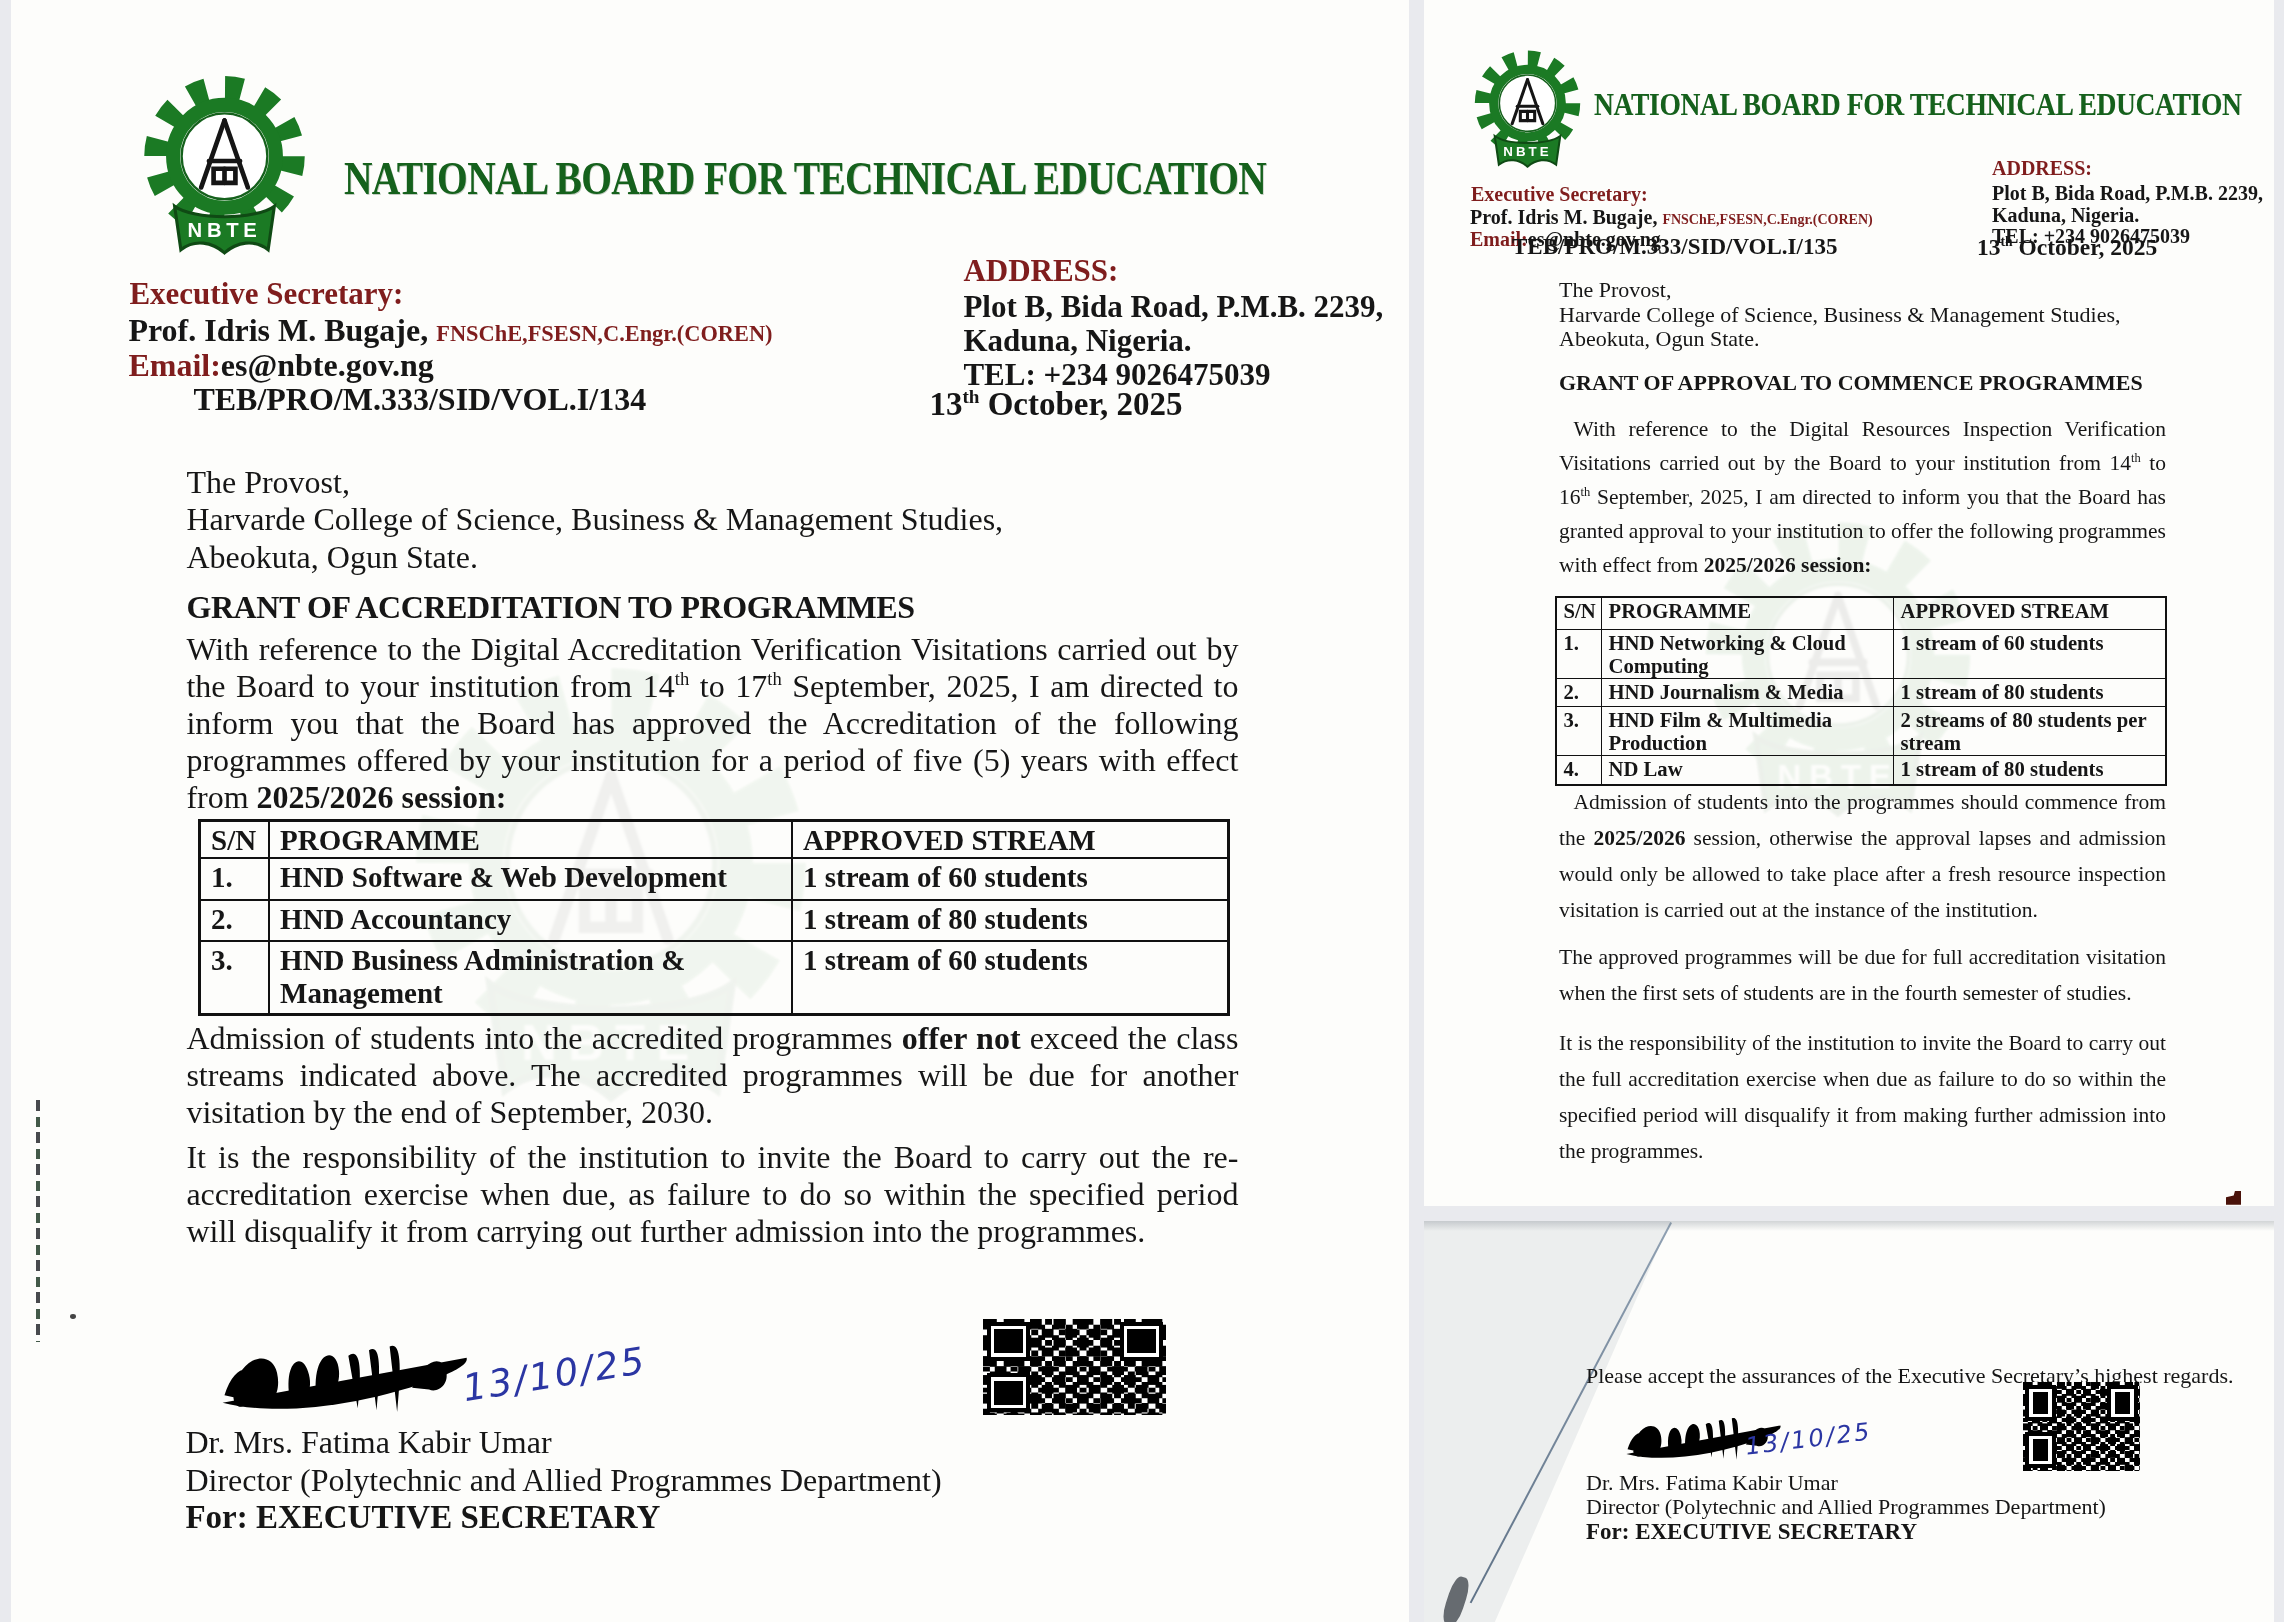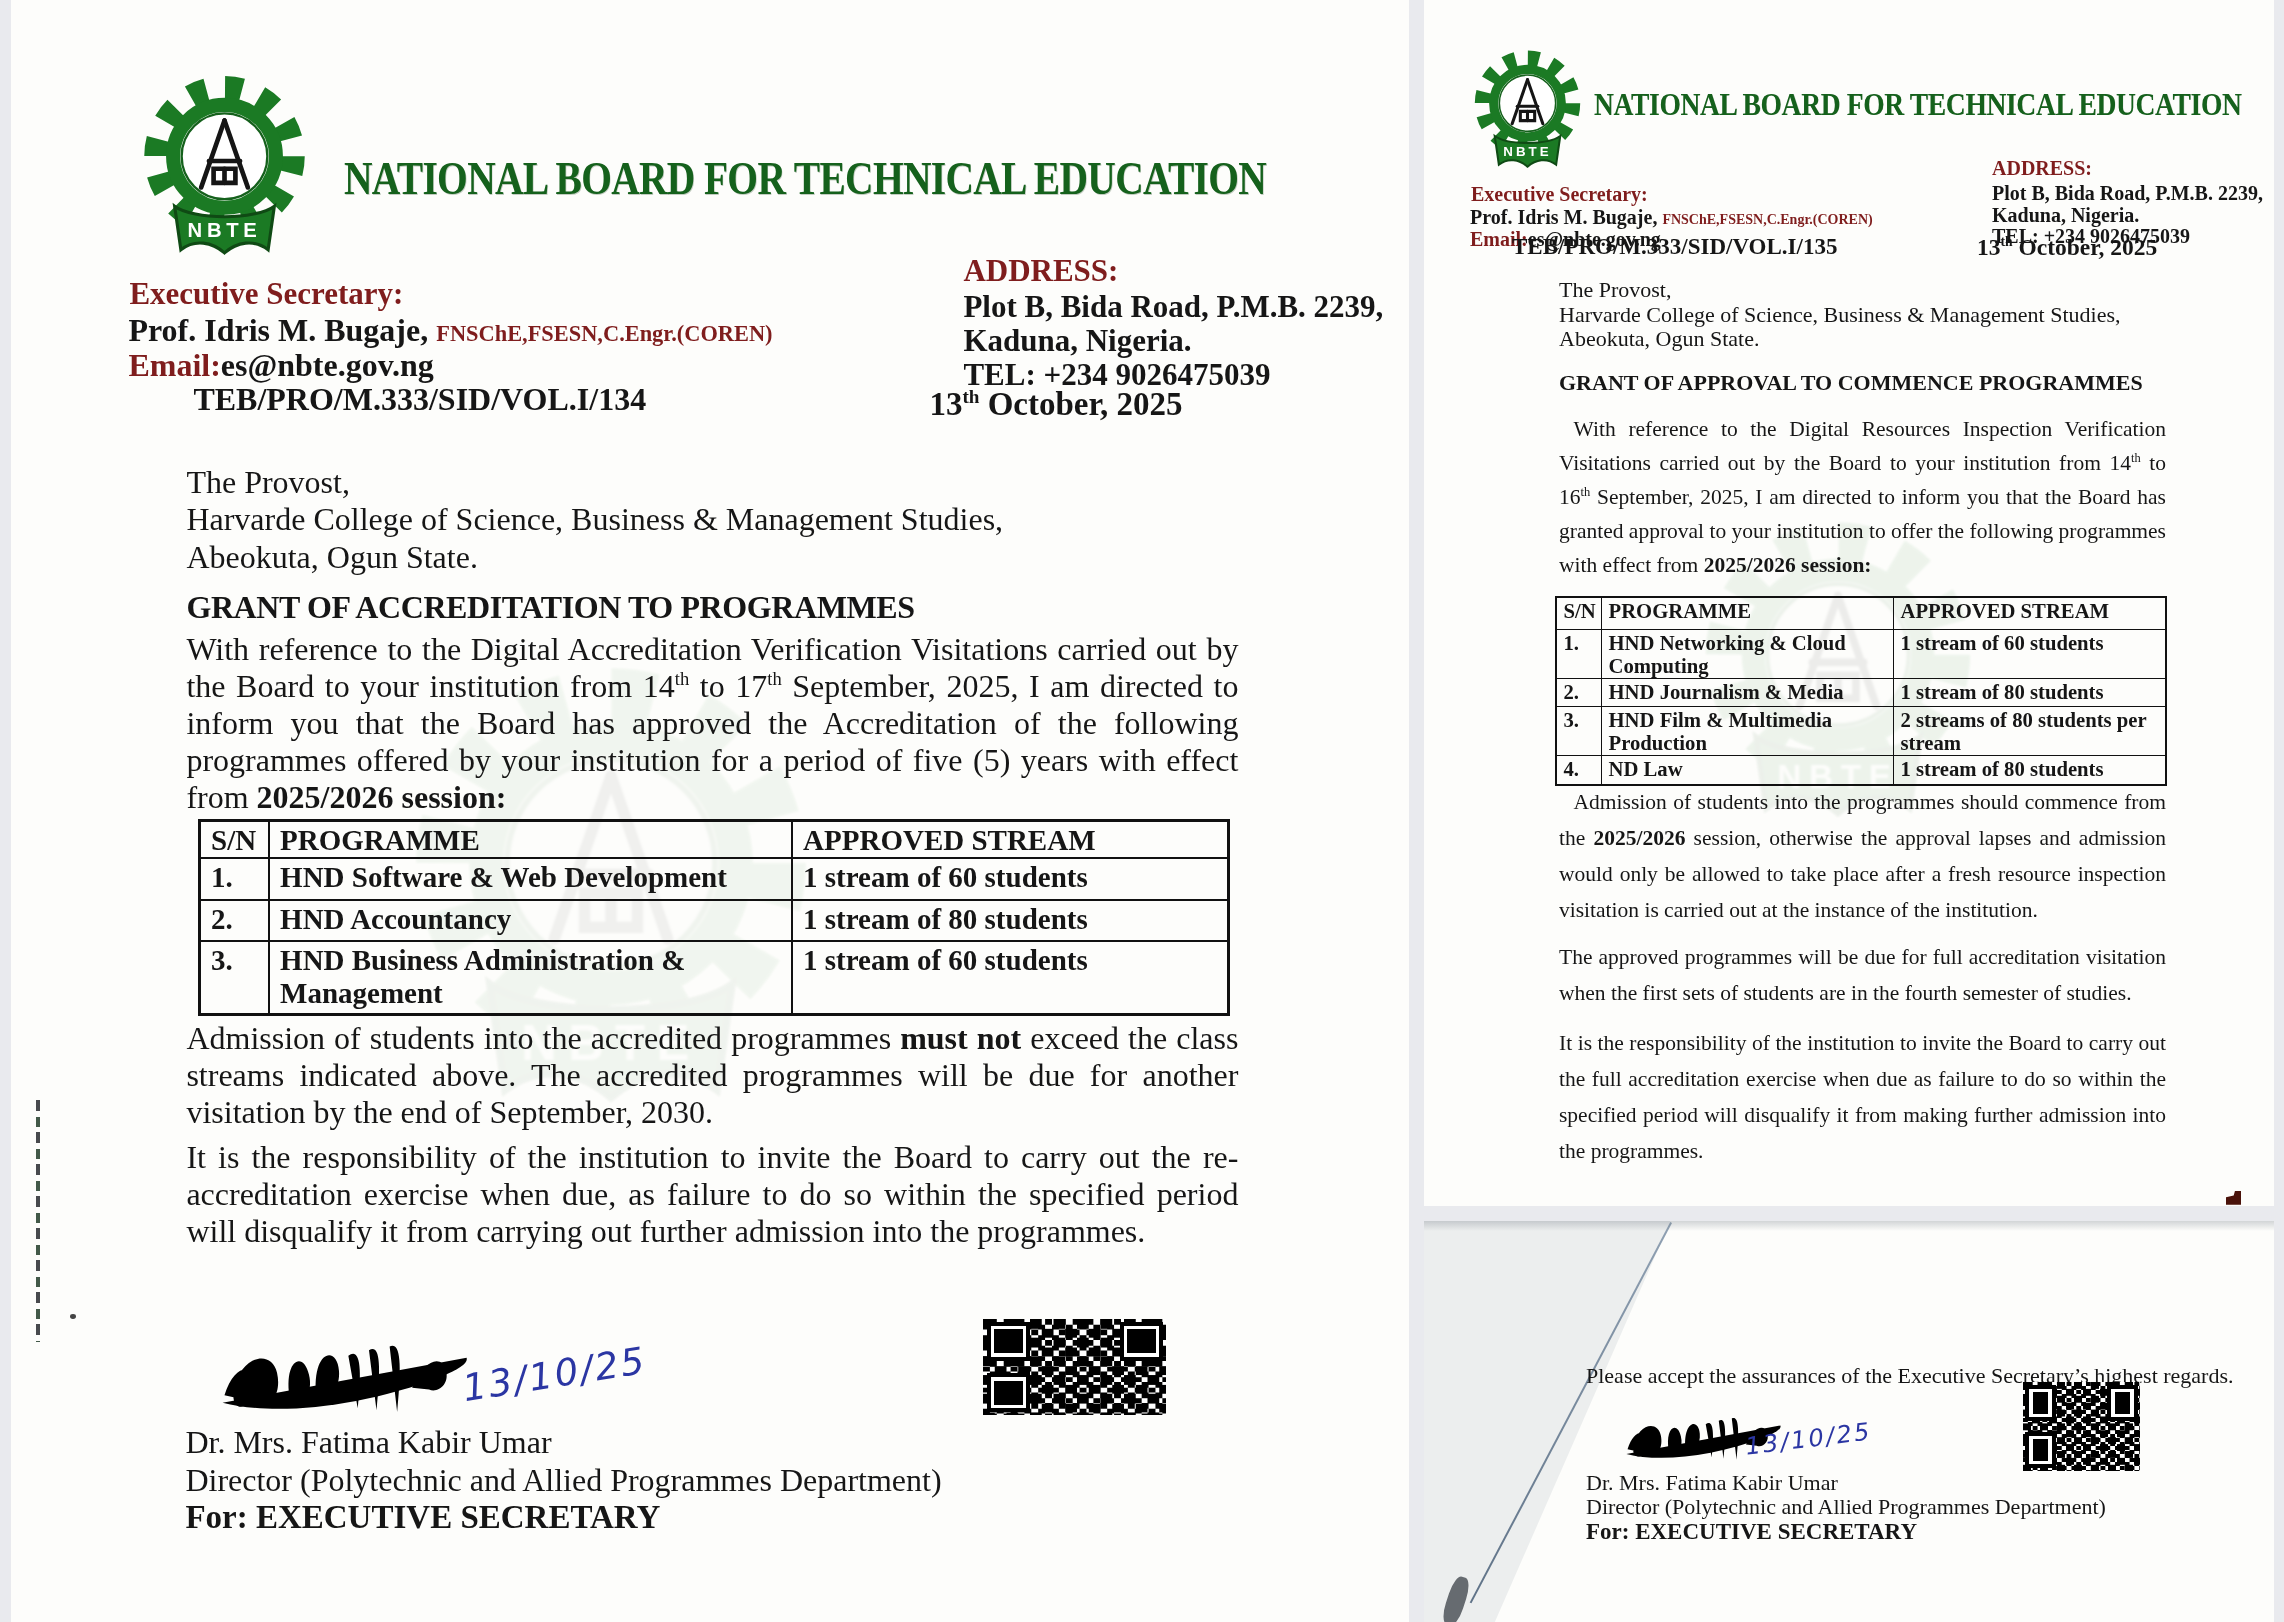--- a/index.html
+++ b/index.html
@@ -151,21 +151,21 @@
       <div class="cell">HND Software &amp; Web Development</div>
       <div class="cell last">1 stream of 60 students</div>
       <div class="cell">2.</div>
       <div class="cell">HND Accountancy</div>
       <div class="cell last">1 stream of 80 students</div>
       <div class="cell bot">3.</div>
       <div class="cell bot">HND Business Administration &amp; Management</div>
       <div class="cell last bot">1 stream of 60 students</div>
     </div>
 
-    <div class="abs l1-body just" style="left:175px;top:1020px;width:1052px;"><span>Admission of students into the accredited programmes </span><span style="font-weight: 700;">must not</span><span> exceed the class streams indicated above. The accredited programmes will be due for another visitation by the end of September, 2030.</span></div>
+    <div class="abs l1-body just" style="left:175px;top:1020px;width:1052px;"><span>Admission of students into the accredited programmes </span><span style="font-weight: 700;">offer not</span><span> exceed the class streams indicated above. The accredited programmes will be due for another visitation by the end of September, 2030.</span></div>
 
     <div class="abs l1-body just" style="left:175px;top:1139px;width:1052px;">It is the responsibility of the institution to invite the Board to carry out the re-accreditation exercise when due, as failure to do so within the specified period will disqualify it from carrying out further admission into the programmes.</div>
 
 
     <svg class="abs sig" style="left:191px;top:1322px" width="349" height="122" viewBox="0 0 340 130">
       <use href="#sig-scribble"></use>
       </svg>
     <div class="sig-date" style="left:451px;top:1353px;font-size:37px;transform:rotate(-9deg);">13/10/25</div>
 
     <div class="qr" style="left:972px;top:1319px;width:183px;height:96px;">

